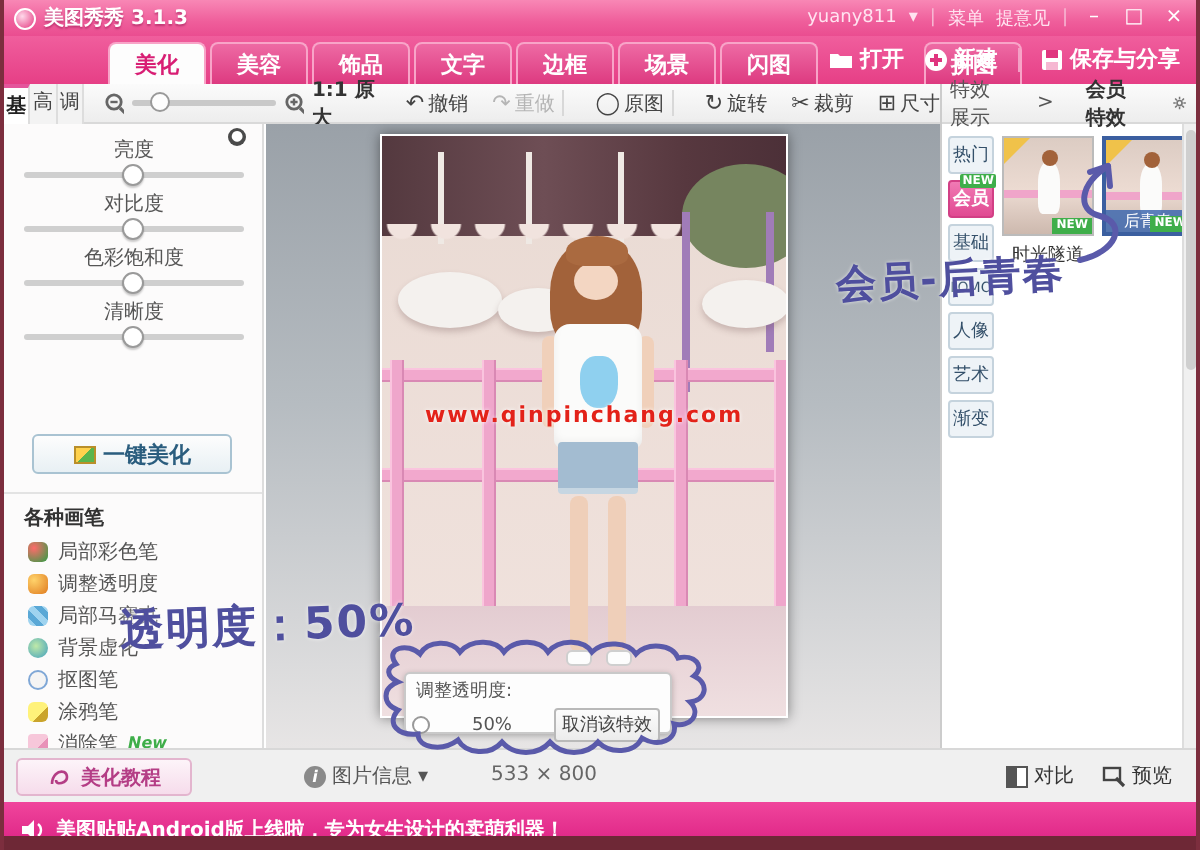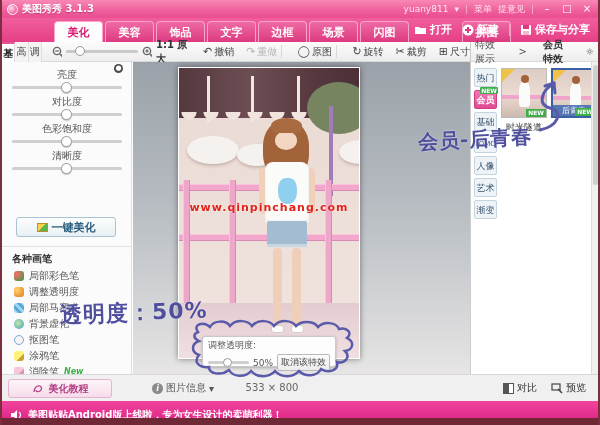--- a/index.html
+++ b/index.html
@@ -70,21 +70,21 @@
   .bi3 { background:repeating-linear-gradient(45deg,#9fd3ef 0 3px,#5aa8d6 3px 6px); }
   .bi4 { background:radial-gradient(circle at 40% 40%,#bfe9a8,#3f9fbf); border-radius:50%; }
   .bi5 { background:#f4f4f4; border:1px solid #7fa7d6; border-radius:50%; position:relative; }
   .bi6 { background:linear-gradient(135deg,#fff27a 60%,#caa42c 60%); }
   .bi7 { background:linear-gradient(135deg,#f7c7da 60%,#e891b8 60%); border-radius:2px; }
   .newtag { color:#3fae4a; font-size:8px; font-weight:bold; font-style:italic; }
 
   
   .canvas { position:absolute; left:131px; top:62px; width:337px; height:312px;
     background:linear-gradient(180deg,#9aa1a8 0%,#b6bcc1 45%,#e7e5e5 100%); }
-  .photo { position:absolute; left:45px; top:5px; width:182px; height:292px;
+  .photo { position:absolute; left:57px; top:5px; width:204px; height:292px;
     background:linear-gradient(180deg,#e9dad3,#f1e3de); border:1px solid #fff; box-shadow:0 0 6px rgba(0,0,0,.45); overflow:hidden; }
   .p-roof { position:absolute; left:0; top:0; width:100%; height:50px; background:linear-gradient(90deg,#54393f 0%,#6e4e55 40%,#57383f 75%,#4c3038 100%); }
   .p-roof-scallop { position:absolute; left:0; top:44px; width:100%; height:12px;
      background:radial-gradient(circle at 10px 0,#f1e3de 7px,transparent 8px) repeat-x; background-size:22px 12px; }
   .p-pole { position:absolute; width:3px; background:#efe9e4; top:8px; height:46px; }
   .p-tree { position:absolute; right:-12px; top:14px; width:64px; height:52px; border-radius:50%; background:#76855f; }
   .p-ppole { position:absolute; width:4px; height:90px; background:#a07cb8; top:38px; }
   .p-horse { position:absolute; background:#f4f1ee; border-radius:50%; box-shadow:0 2px 3px rgba(120,90,90,.3); }
   .p-fencerail { position:absolute; left:0; width:100%; height:7px; background:#f2a8cd; border-top:1px solid #fac4de; border-bottom:1px solid #d989b4; }
   .p-fencepost { position:absolute; width:7px; top:112px; height:130px; background:#efa6cb; border-left:1px solid #fac4de; border-right:1px solid #d989b4; }
@@ -98,21 +98,21 @@
   .g-shorts { position:absolute; left:88px; top:153px; width:40px; height:26px; background:#a3bcd1; border-bottom:3px solid #c6d6e2; border-radius:2px; }
   .g-leg { position:absolute; top:180px; width:9px; height:78px; background:#efcfb9; border-radius:4px; }
   .g-shoe { position:absolute; top:257px; width:13px; height:8px; background:#fdfdfd; border:1px solid #cfcfcf; border-radius:3px; }
   .watermark { position:absolute; left:0; top:133px; width:100%; text-align:center;
     color:#e32219; font-size:11px; font-weight:bold; letter-spacing:1px; text-shadow:0 0 2px #fff; }
 
   
   .floatpanel { position:absolute; left:200px; top:336px; width:134px; height:31px;
     background:#fdfdfd; border:1px solid #c9c9c9; border-radius:3px; box-shadow:0 1px 3px rgba(0,0,0,.25);
     padding:2px 5px; font-size:9px; color:#555; z-index:5; }
-  .fp-row { display:flex; align-items:center; gap:4px; margin-top:2px; }
+  .fp-row { display:flex; align-items:center; gap:21px; margin-top:2px; }
   .fp-track { position:relative; width:58px; height:3px; background:#cfcfcf; border-radius:2px; }
   .fp-thumb { position:absolute; left:50%; top:-3px; margin-left:-5px; width:9px; height:9px; border-radius:50%; background:#fff; border:1px solid #999; }
   .fp-btn { border:1px solid #b9b9b9; background:linear-gradient(180deg,#fcfcfc,#ececec); border-radius:2px;
     font-size:9px; color:#444; padding:1px 3px; cursor:pointer; white-space:nowrap; }
 
   
   .rightpanel { position:absolute; left:468px; top:42px; width:128px; height:332px; background:#fff; border-left:1px solid #ccc; }
   .fx-header { position:absolute; left:0; top:0; width:100%; height:20px; background:linear-gradient(180deg,#fbfbfb,#ededed);
     border-bottom:1px solid #d9d9d9; display:flex; align-items:center; font-size:10px; color:#555; padding:0 4px; gap:16px; }
   .fx-header b { color:#333; }
@@ -137,21 +137,21 @@
   
   .annot { position:absolute; color:#4f4f9e; font-weight:bold; z-index:8;
     font-family:"DejaVu Sans",sans-serif; text-shadow:0 0 2px rgba(255,255,255,.7); }
   .annot.left { left:58px; top:298px; font-size:22px; transform:rotate(-2deg); letter-spacing:1px; }
   .annot.right { left:416px; top:126px; font-size:20px; transform:rotate(-3deg); letter-spacing:1px; }
   .overlay { position:absolute; left:0; top:0; width:600px; height:425px; pointer-events:none; z-index:7; }
 
   
   .statusbar { position:absolute; left:0; top:374px; width:100%; height:27px; background:#f0f0f0; border-top:1px solid #d8d8d8;
     font-size:10px; color:#555; }
-  .tutorial { position:absolute; left:6px; top:4px; width:104px; height:19px; background:linear-gradient(180deg,#fdf4f9,#f6dcEB);
+  .tutorial { position:absolute; left:6px; top:4px; width:88px; height:19px; background:linear-gradient(180deg,#fdf4f9,#f6dcEB);
     background:linear-gradient(180deg,#fdf4f9,#f6dceb); border:1px solid #e3b5ce; border-radius:3px;
     color:#b univers; color:#b43d85; font-weight:bold; display:flex; align-items:center; justify-content:center; gap:4px; cursor:pointer; }
   .infoitem { position:absolute; left:150px; top:6px; display:flex; align-items:center; gap:3px; cursor:pointer; color:#555; }
   .i-ico { width:11px; height:11px; border-radius:50%; background:#8a8a8a; color:#fff; font-size:8px; line-height:11px; text-align:center; font-style:italic; font-weight:bold; }
   .dims { position:absolute; left:210px; top:7px; width:120px; text-align:center; color:#666; }
   .cmpgrp { position:absolute; right:12px; top:6px; display:flex; gap:14px; }
   .cmpitem { display:flex; align-items:center; gap:3px; cursor:pointer; color:#333; }
   .half-ico { width:11px; height:11px; border:1px solid #555; background:linear-gradient(90deg,#555 50%,#fff 50%); }
 
   

